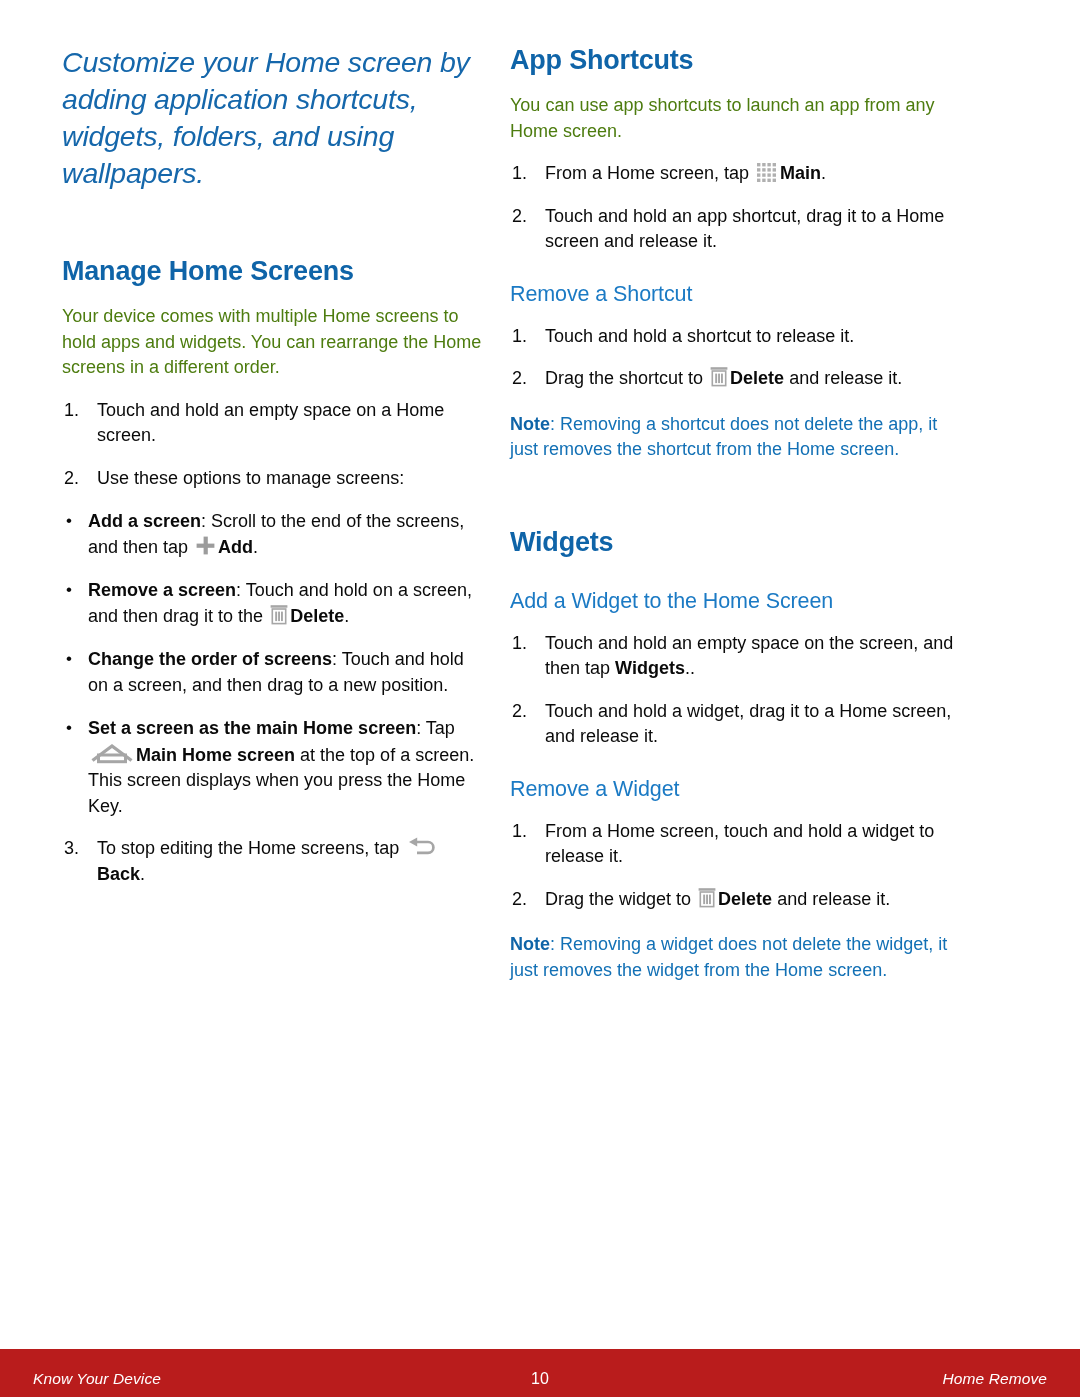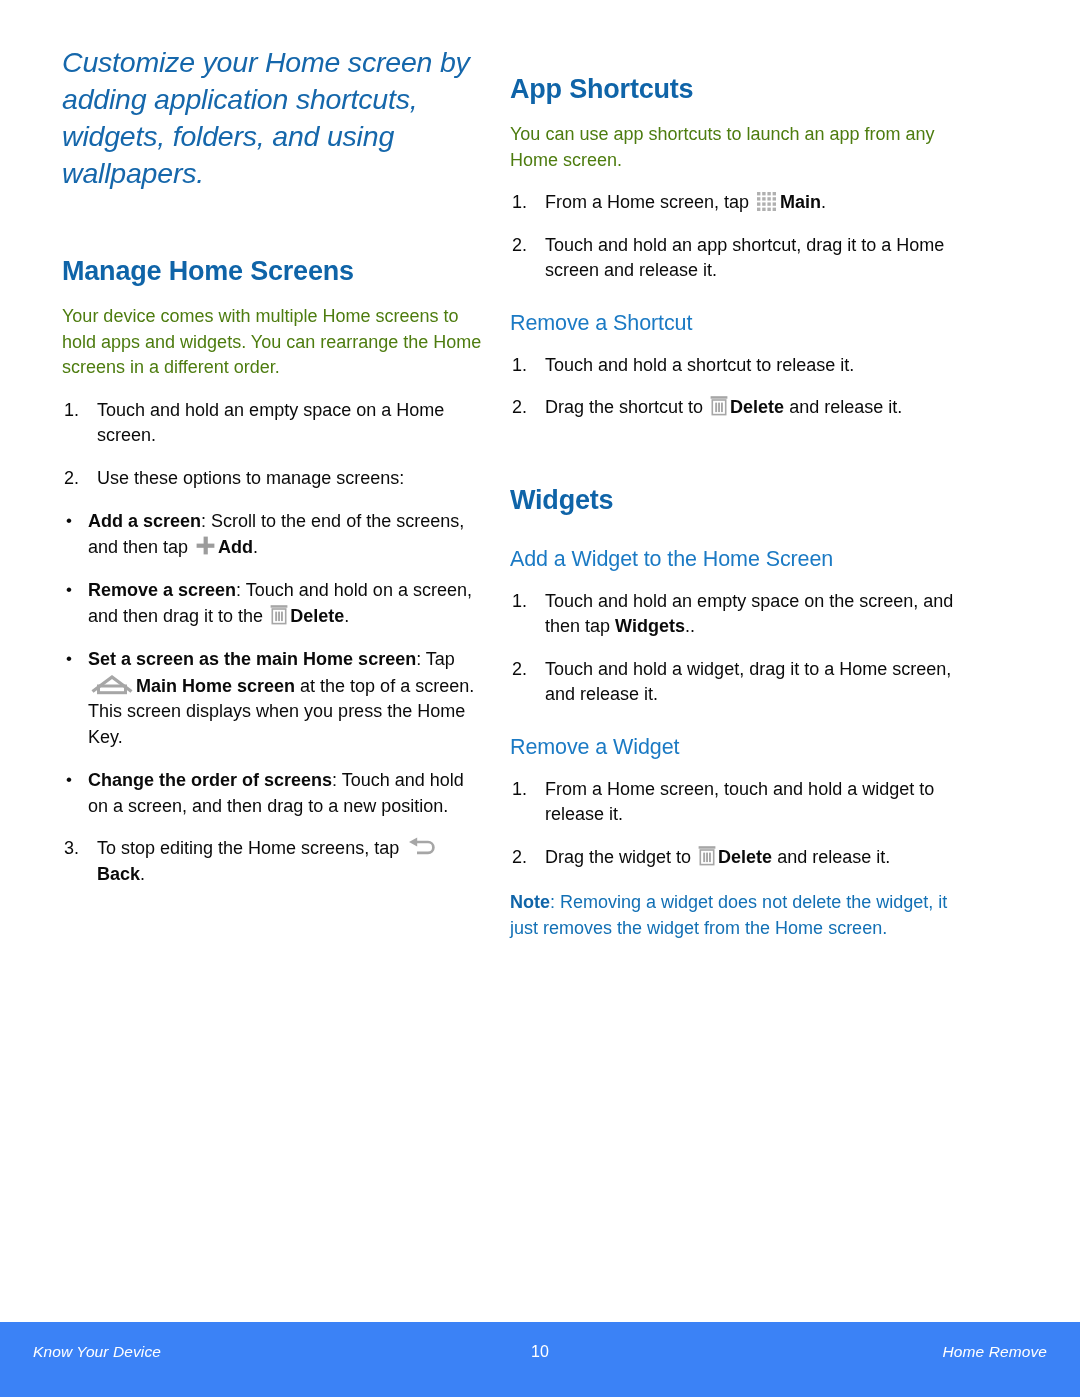--- a/index.html
+++ b/index.html
@@ -16,21 +16,21 @@
     overflow: hidden;
     background: #fff;
   }
   .columns {
     position: absolute;
     top: 44px; left: 0; right: 0;
     display: flex;
     gap: 0;
   }
   .col-left  { width: 505px; padding-left: 62px; padding-right: 20px; }
-  .col-right { width: 505px; padding-left: 5px;  padding-right: 45px; margin-top: 29px; }
+  .col-right { width: 505px; padding-left: 5px;  padding-right: 45px; }
 
   
   .doc-title {
     color: #1567ab;
     font-size: 28.5px;
     font-style: italic;
     font-weight: normal;
     line-height: 37px;
     margin: 0 0 9px 0;
     letter-spacing: -0.2px;
@@ -112,22 +112,22 @@
     vertical-align: -3px;
     margin: 0 2px;
     line-height: 0;
   }
   .ico svg { display: block; }
 
   
   .footer {
     position: absolute;
     left: 0; right: 0; bottom: 0;
-    height: 75px;
-    background: #3b82f6;
+    height: 48px;
+    background: #b91c1c;
     color: #ffffff;
     text-align: center;
   }
   .footer .f-left,
   .footer .f-center,
   .footer .f-right {
     position: absolute;
     top: 0;
     height: 60px;
     display: flex;
@@ -177,29 +177,29 @@
           <b>Remove a screen</b><span>: Touch and hold on a screen, and then drag it to the </span><span class="ico"><svg width="18" height="21" viewBox="0 0 18 21">
                <rect x="0.6" y="1.2" width="16.8" height="2.5" fill="#a6a6a6"></rect>
                <rect x="2.3" y="5.0" width="13.4" height="14.6" fill="none" stroke="#a6a6a6" stroke-width="1.6"></rect>
                <rect x="5.2" y="7.6" width="1.9" height="9.5" fill="#a6a6a6"></rect>
                <rect x="8.1" y="7.6" width="1.9" height="9.5" fill="#a6a6a6"></rect>
                <rect x="11.0" y="7.6" width="1.9" height="9.5" fill="#a6a6a6"></rect>
              </svg></span><b>Delete</b><span>.</span>
         </li>
 
         <li>
+          <b>Change the order of screens</b><span>: Touch and hold on a screen, and then drag to a new position.</span>
+        </li>
+
+        <li>
           <b>Set a screen as the main Home screen</b><span>: Tap </span><span class="ico" style="vertical-align:-5px;"><svg width="44" height="24" viewBox="0 0 44 24">
                <path d="M2.5 18.5 L22 4.0 L41.5 18.5" fill="none" stroke="#a6a6a6" stroke-width="3.4" stroke-linejoin="miter"></path>
                <path d="M8.5 19.8 L8.5 13.0 L35.5 13.0 L35.5 19.8" fill="none" stroke="#a6a6a6" stroke-width="3.0"></path>
                <rect x="7.0" y="18.2" width="30" height="3.0" fill="#a6a6a6"></rect>
              </svg></span><b>Main Home screen</b><span> at the top of a screen. This screen displays when you press the Home Key.</span>
-        </li>
-
-        <li>
-          <b>Change the order of screens</b><span>: Touch and hold on a screen, and then drag to a new position.</span>
         </li>
       </ul>
 
       <ol class="steps">
         <li>
           <span class="num">3.</span><span>To stop editing the Home screens, tap </span><span class="ico"><svg width="29" height="21" viewBox="0 0 29 21">
                   <path d="M10.5 6.0 L22.0 6.0 A5.4 5.4 0 0 1 22.0 16.8 L11.0 16.8" fill="none" stroke="#a6a6a6" stroke-width="2.7" stroke-linecap="butt"></path>
                   <path d="M11.2 1.4 L11.2 10.6 L3.0 6.0 Z" fill="#a6a6a6"></path>
                 </svg></span><b>Back</b><span>.</span>
         </li>
@@ -252,20 +252,23 @@
           <span class="num">2.</span><span>Drag the shortcut to </span><span class="ico"><svg width="18" height="21" viewBox="0 0 18 21">
                   <rect x="0.6" y="1.2" width="16.8" height="2.5" fill="#a6a6a6"></rect>
                   <rect x="2.3" y="5.0" width="13.4" height="14.6" fill="none" stroke="#a6a6a6" stroke-width="1.6"></rect>
                   <rect x="5.2" y="7.6" width="1.9" height="9.5" fill="#a6a6a6"></rect>
                   <rect x="8.1" y="7.6" width="1.9" height="9.5" fill="#a6a6a6"></rect>
                   <rect x="11.0" y="7.6" width="1.9" height="9.5" fill="#a6a6a6"></rect>
                 </svg></span><b>Delete</b><span> and release it.</span>
         </li>
       </ol>
 
+      <p class="note">
+        <span class="lbl">Note</span><span>: Removing a shortcut does not delete the app, it just removes the shortcut from the Home screen.</span>
+      </p>
 
       <h1 class="section">Widgets</h1>
 
 
       <h2 class="sub">Add a Widget to the Home Screen</h2>
 
       <ol class="steps">
         <li>
           <span class="num">1.</span><span>Touch and hold an empty space on the screen, and then tap </span><b>Widgets</b><span>..</span>
         </li>

